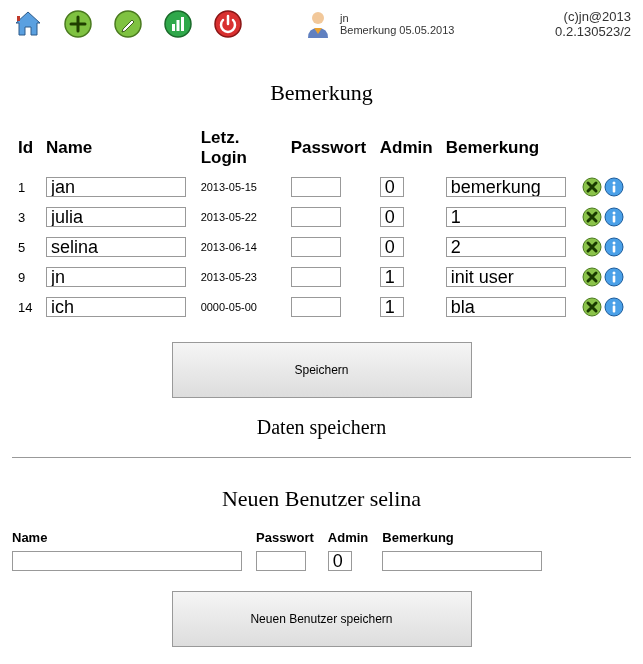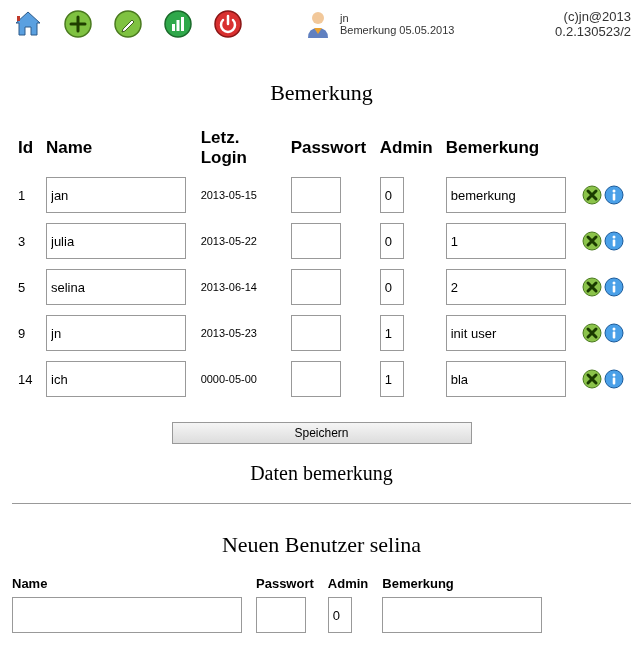--- a/index.html
+++ b/index.html
@@ -8,30 +8,30 @@
 .toolbar-icons { display: flex; gap: 18px; }
 .icon-btn { width: 32px; height: 32px; display: flex; align-items: center; justify-content: center; cursor: pointer; }
 .user-info { display: flex; align-items: center; gap: 8px; margin-left: 40px; font-size: 11px; color: #333; }
 .user-info .user-text { display: flex; flex-direction: column; }
 .version-info { margin-left: auto; text-align: right; font-size: 13px; color: #333; }
 h2 { font-family: Georgia, 'Times New Roman', serif; font-weight: normal; font-size: 22px; text-align: center; margin: 20px 0 18px; }
 table { border-collapse: collapse; width: 100%; }
 th { text-align: left; font-size: 17px; font-weight: bold; padding: 4px 6px; }
 td { padding: 5px 6px; vertical-align: middle; }
 td.id-cell { width: 28px; font-size: 13px; }
-input[type="text"] { border: 1px solid #999; padding: 2px 4px; font-size: 13px; height: 36px; background: #fff; }
+input[type="text"] { border: 1px solid #999; padding: 2px 4px; font-size: 18px; height: 20px; background: #fff; }
 .name-input { width: 140px; }
 .login-cell { width: 90px; font-size: 11px; }
 .pwd-input { width: 50px; }
 .admin-input { width: 24px; }
 .bem-input { width: 120px; }
 .row-actions { white-space: nowrap; }
 .action-icon { display: inline-flex; width: 20px; height: 20px; vertical-align: middle; margin-left: 2px; }
 .save-btn-wrap { text-align: center; margin: 20px 0 12px; }
-button.wide { background: linear-gradient(#f5f5f5, #ddd); border: 1px solid #999; font-size: 12px; padding: 3px 0; width: 300px; cursor: pointer; }
+button.wide { background: linear-gradient(#f5f5f5, #ddd); border: 1px solid #999; font-size: 12px; padding: 20px 0; width: 300px; cursor: pointer; }
 .status-msg { font-family: Georgia, 'Times New Roman', serif; font-size: 20px; text-align: center; margin: 18px 0; }
 hr { border: none; border-top: 1px solid #999; margin: 18px 0 28px; }
 .new-user-form { margin-top: 12px; }
 .new-user-fields { display: flex; gap: 14px; margin-top: 10px; }
 .new-user-fields .col label { font-weight: bold; font-size: 13px; display: block; margin-bottom: 6px; }
 .nu-name { width: 230px; }
 .nu-pwd { width: 50px; }
 .nu-admin { width: 24px; }
 .nu-bem { width: 160px; }
 </style>
@@ -206,21 +206,21 @@
               </svg></span>
           </span></td>
       </tr>
     </tbody>
 </table>
 
 <div class="save-btn-wrap">
   <button class="wide">Speichern</button>
 </div>
 
-<div class="status-msg">Daten bemerkung</div>
+<div class="status-msg">Daten speichern</div>
 
 <hr>
 
 <h2>Neuen Benutzer selina</h2>
 
 <div class="new-user-form">
   <div class="new-user-fields">
     <div class="col">
       <label>Name</label>
       <input type="text" class="nu-name" value="" style="">
@@ -231,13 +231,16 @@
     </div>
     <div class="col">
       <label>Admin</label>
       <input type="text" class="nu-admin" value="0" style="">
     </div>
     <div class="col">
       <label>Bemerkung</label>
       <input type="text" class="nu-bem" value="" style="">
     </div>
   </div>
+  <div class="save-btn-wrap">
+    <button class="wide">Neuen Benutzer speichern</button>
+  </div>
 </div>
 
 </body></html>

